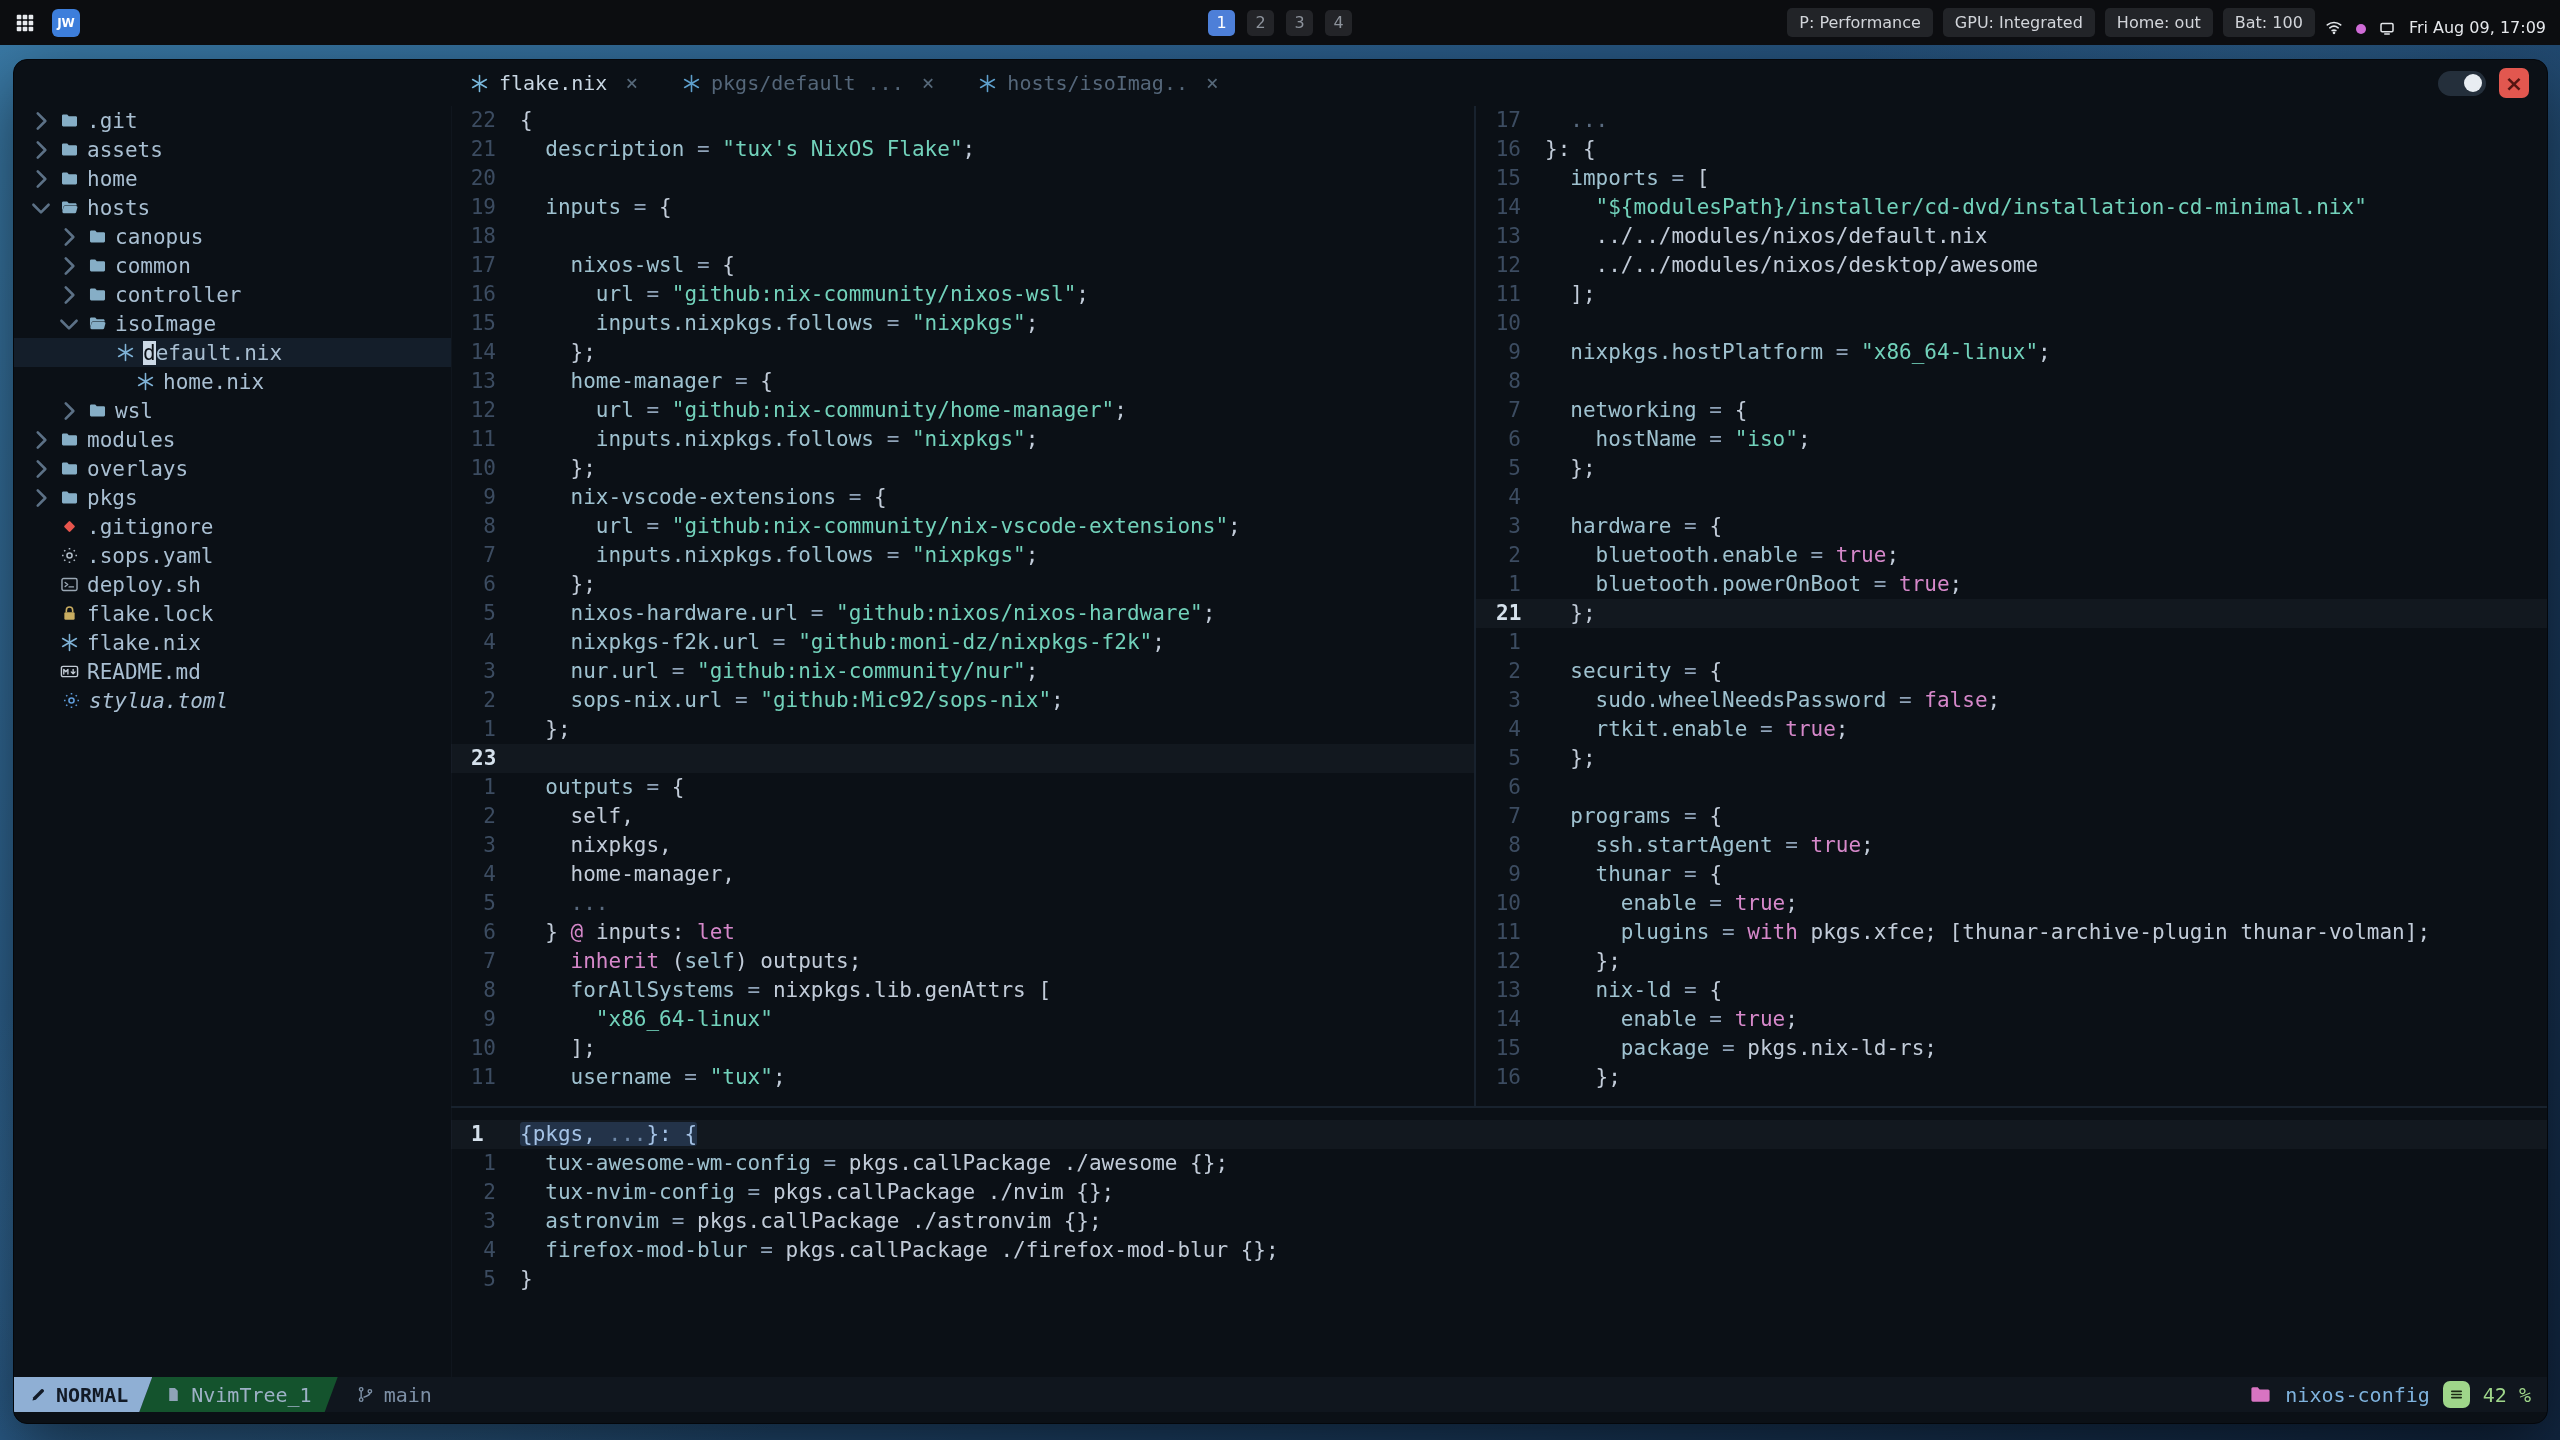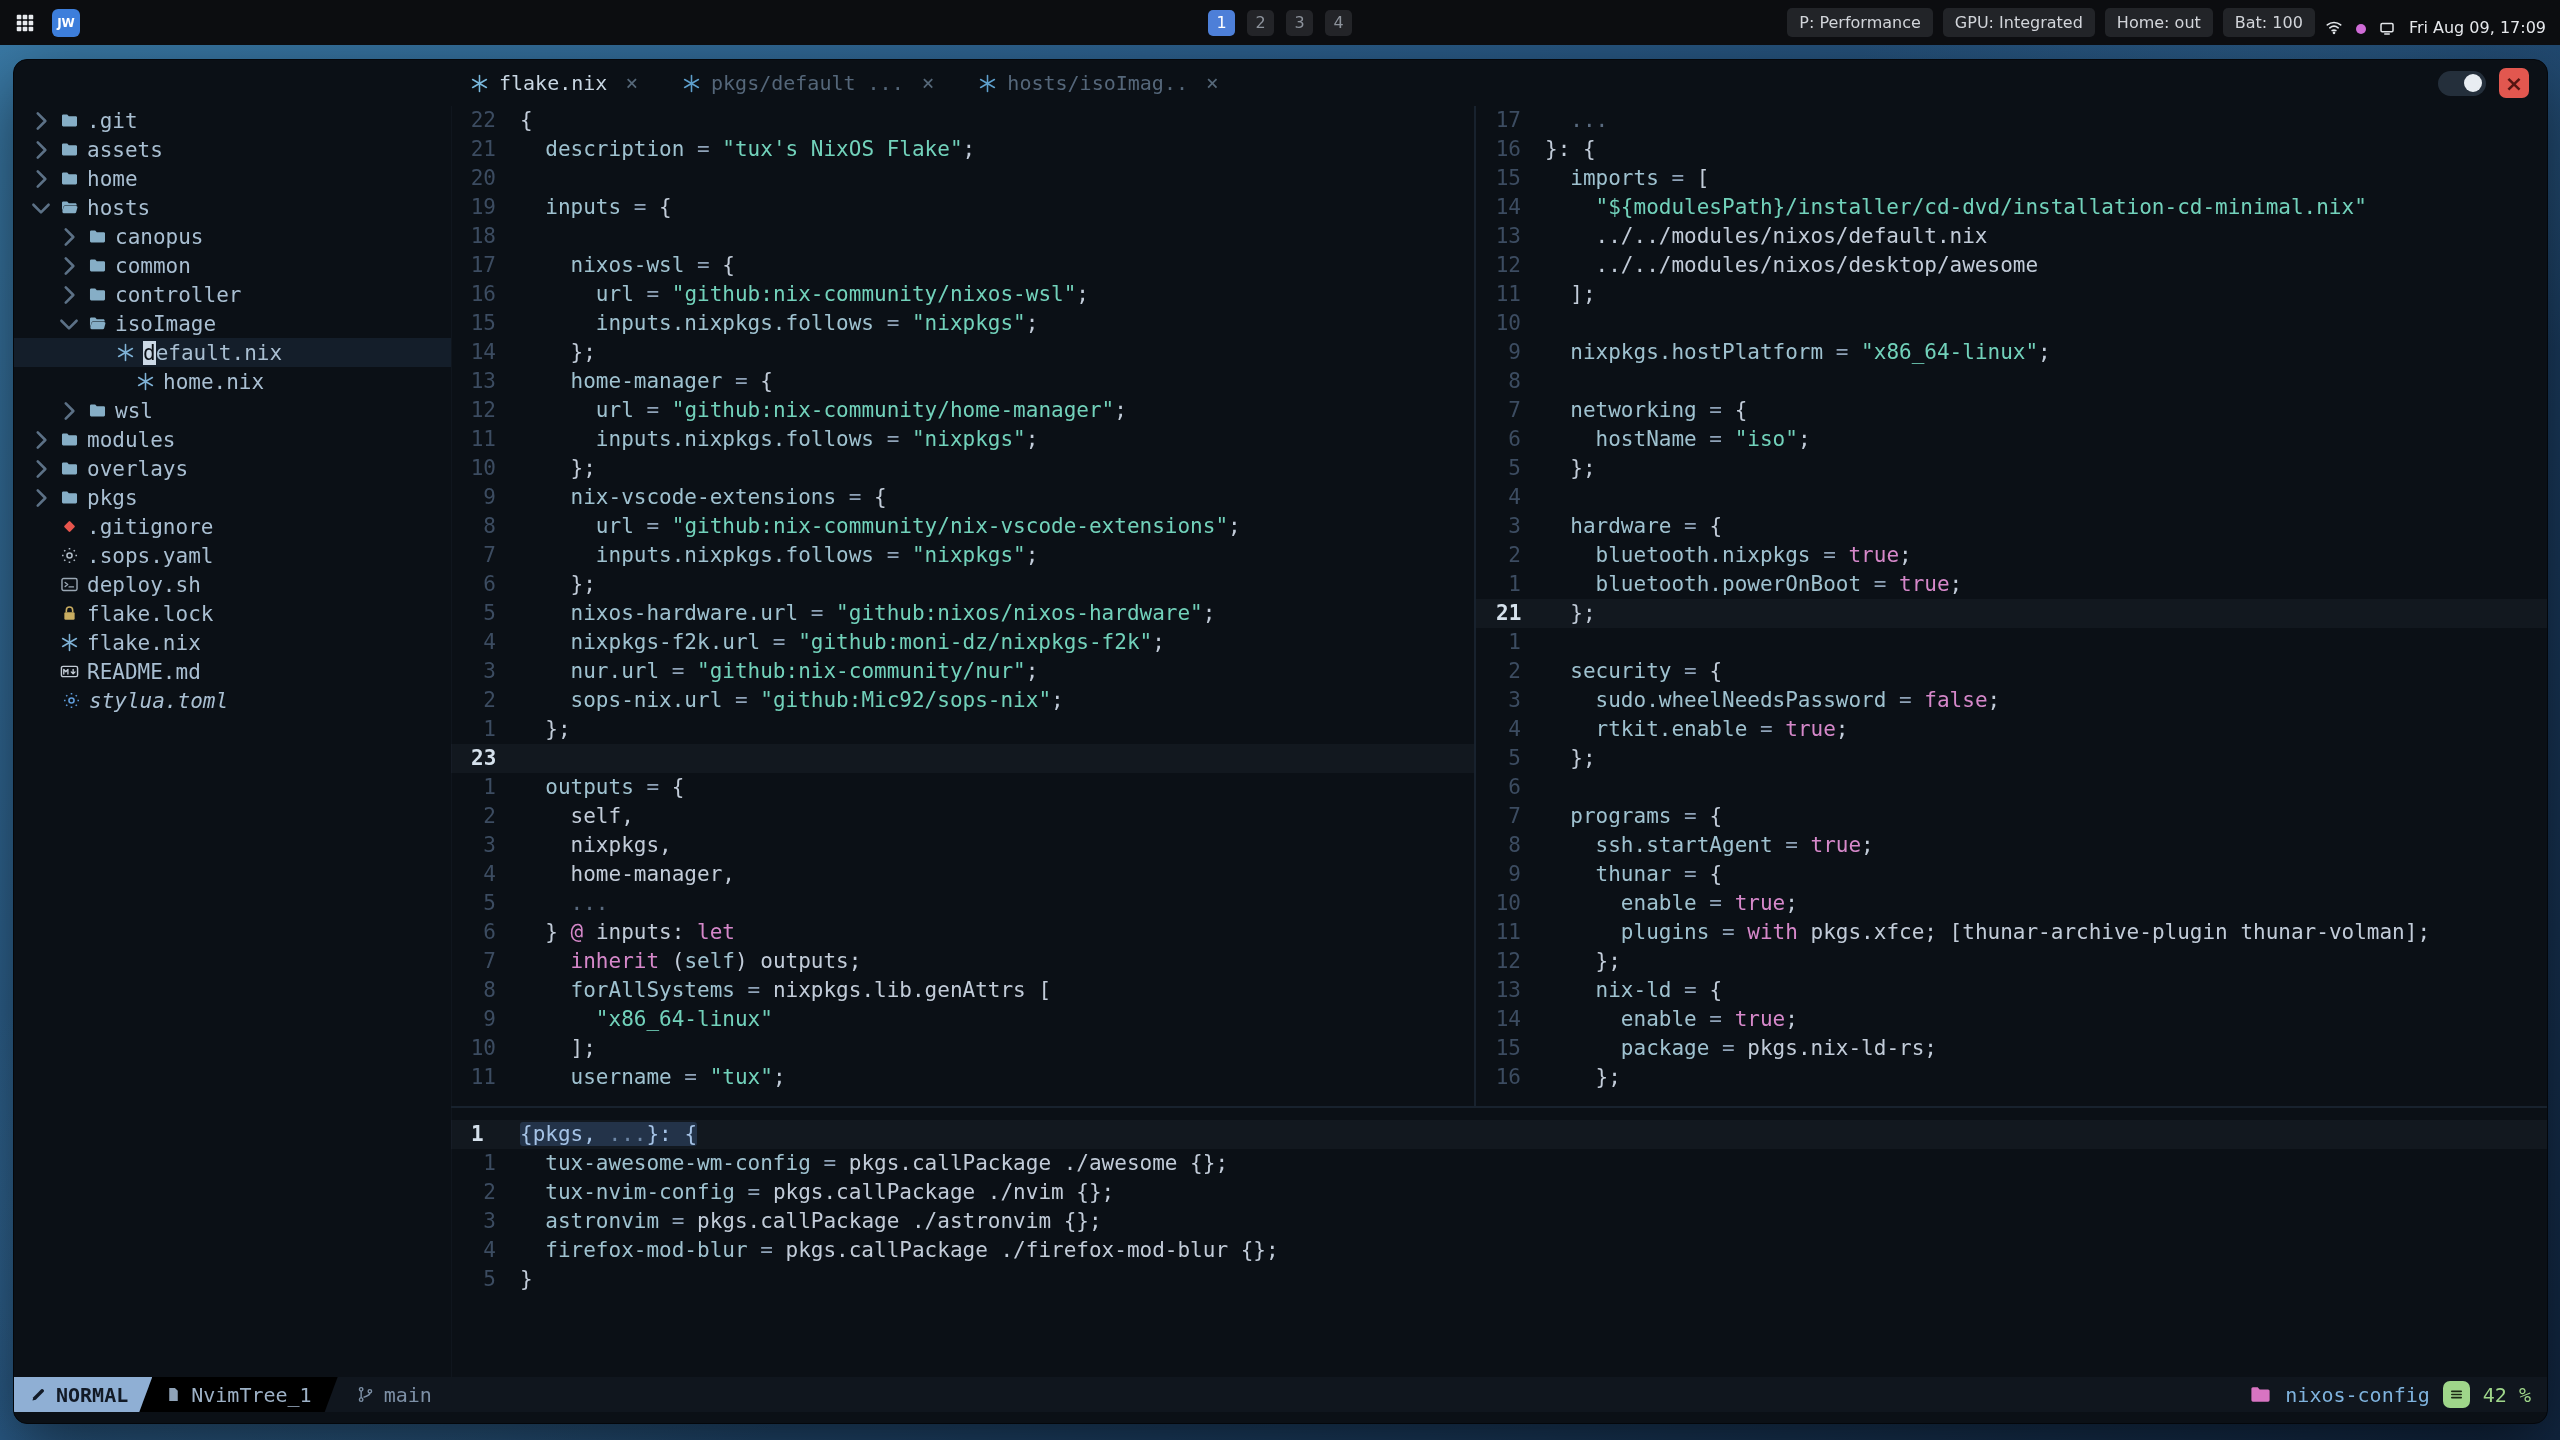--- a/index.html
+++ b/index.html
@@ -67,21 +67,21 @@
   .tp{color:var(--c-plain,#c2ccd9);} .tf{color:var(--c-field,#9fc2d0);} .ts{color:var(--c-string,#72d2bb);}
   .tk{color:var(--c-keyword,#d688ca);} .td{color:var(--c-dim,#5a6b80);} .to{color:#8fa3b8;}
   .selwrap{background:#233349;border-radius:3px;}
   .selwrap .tp,.selwrap .tf{color:#a5c3e6;} .selwrap .td{color:#6d87a6;}
   
   .statusline{position:absolute;left:0;right:0;bottom:11px;height:35px;background:var(--c-statusline-bg,#10161e);
     display:flex;align-items:center;font-size:20px;}
   .sl-mode{display:flex;align-items:center;gap:9px;height:100%;background:var(--c-mode-bg,#8fafd4);color:#121a26;font-weight:bold;
     padding:0 24px 0 16px;clip-path:polygon(0 0,100% 0,calc(100% - 13px) 100%,0 100%);z-index:2;}
   .sl-mode .icon{font-size:17px;}
-  .sl-buf{display:flex;align-items:center;gap:9px;height:100%;background:#000000;color:#9db1c6;margin-left:-13px;
+  .sl-buf{display:flex;align-items:center;gap:9px;height:100%;background:#14532d;color:#9db1c6;margin-left:-13px;
     padding:0 26px 0 26px;clip-path:polygon(13px 0,100% 0,calc(100% - 13px) 100%,0 100%);z-index:1;}
   .sl-buf .icon{font-size:17px;color:#8fa3b8;}
   .sl-branch{display:flex;align-items:center;gap:9px;margin-left:18px;color:#7d90a6;}
   .sl-branch .icon{font-size:19px;}
   .sl-right{margin-left:auto;display:flex;align-items:center;gap:13px;padding-right:16px;}
   .slfolder{color:#d874c2;font-size:23px;}
   .slproj{color:var(--c-project,#7fb3de);}
   .slbadge{width:27px;height:27px;border-radius:7px;background:var(--c-progress-green,#9fd68a);color:#1c2a14;
     display:flex;align-items:center;justify-content:center;font-size:15px;}
   .slpos{color:var(--c-progress-green,#9fd68a);}
@@ -345,21 +345,21 @@
         <div class="line"><span class="gutter">12</span><span class="code"><span class="tp">    ../../modules/nixos/desktop/awesome</span></span></div>
         <div class="line"><span class="gutter">11</span><span class="code"><span class="tp">  ];</span></span></div>
         <div class="line"><span class="gutter">10</span><span class="code"></span></div>
         <div class="line"><span class="gutter">9</span><span class="code"><span class="tf">  nixpkgs.hostPlatform</span><span class="to"> = </span><span class="ts">"x86_64-linux"</span><span class="tp">;</span></span></div>
         <div class="line"><span class="gutter">8</span><span class="code"></span></div>
         <div class="line"><span class="gutter">7</span><span class="code"><span class="tf">  networking</span><span class="to"> = </span><span class="tp">{</span></span></div>
         <div class="line"><span class="gutter">6</span><span class="code"><span class="tf">    hostName</span><span class="to"> = </span><span class="ts">"iso"</span><span class="tp">;</span></span></div>
         <div class="line"><span class="gutter">5</span><span class="code"><span class="tp">  };</span></span></div>
         <div class="line"><span class="gutter">4</span><span class="code"></span></div>
         <div class="line"><span class="gutter">3</span><span class="code"><span class="tf">  hardware</span><span class="to"> = </span><span class="tp">{</span></span></div>
-        <div class="line"><span class="gutter">2</span><span class="code"><span class="tf">    bluetooth.nixpkgs</span><span class="to"> = </span><span class="tk">true</span><span class="tp">;</span></span></div>
+        <div class="line"><span class="gutter">2</span><span class="code"><span class="tf">    bluetooth.enable</span><span class="to"> = </span><span class="tk">true</span><span class="tp">;</span></span></div>
         <div class="line"><span class="gutter">1</span><span class="code"><span class="tf">    bluetooth.powerOnBoot</span><span class="to"> = </span><span class="tk">true</span><span class="tp">;</span></span></div>
         <div class="line cur"><span class="gutter">21</span><span class="code"><span class="tp">  };</span></span></div>
         <div class="line"><span class="gutter">1</span><span class="code"></span></div>
         <div class="line"><span class="gutter">2</span><span class="code"><span class="tf">  security</span><span class="to"> = </span><span class="tp">{</span></span></div>
         <div class="line"><span class="gutter">3</span><span class="code"><span class="tf">    sudo.wheelNeedsPassword</span><span class="to"> = </span><span class="tk">false</span><span class="tp">;</span></span></div>
         <div class="line"><span class="gutter">4</span><span class="code"><span class="tf">    rtkit.enable</span><span class="to"> = </span><span class="tk">true</span><span class="tp">;</span></span></div>
         <div class="line"><span class="gutter">5</span><span class="code"><span class="tp">  };</span></span></div>
         <div class="line"><span class="gutter">6</span><span class="code"></span></div>
         <div class="line"><span class="gutter">7</span><span class="code"><span class="tf">  programs</span><span class="to"> = </span><span class="tp">{</span></span></div>
         <div class="line"><span class="gutter">8</span><span class="code"><span class="tf">    ssh.startAgent</span><span class="to"> = </span><span class="tk">true</span><span class="tp">;</span></span></div>

